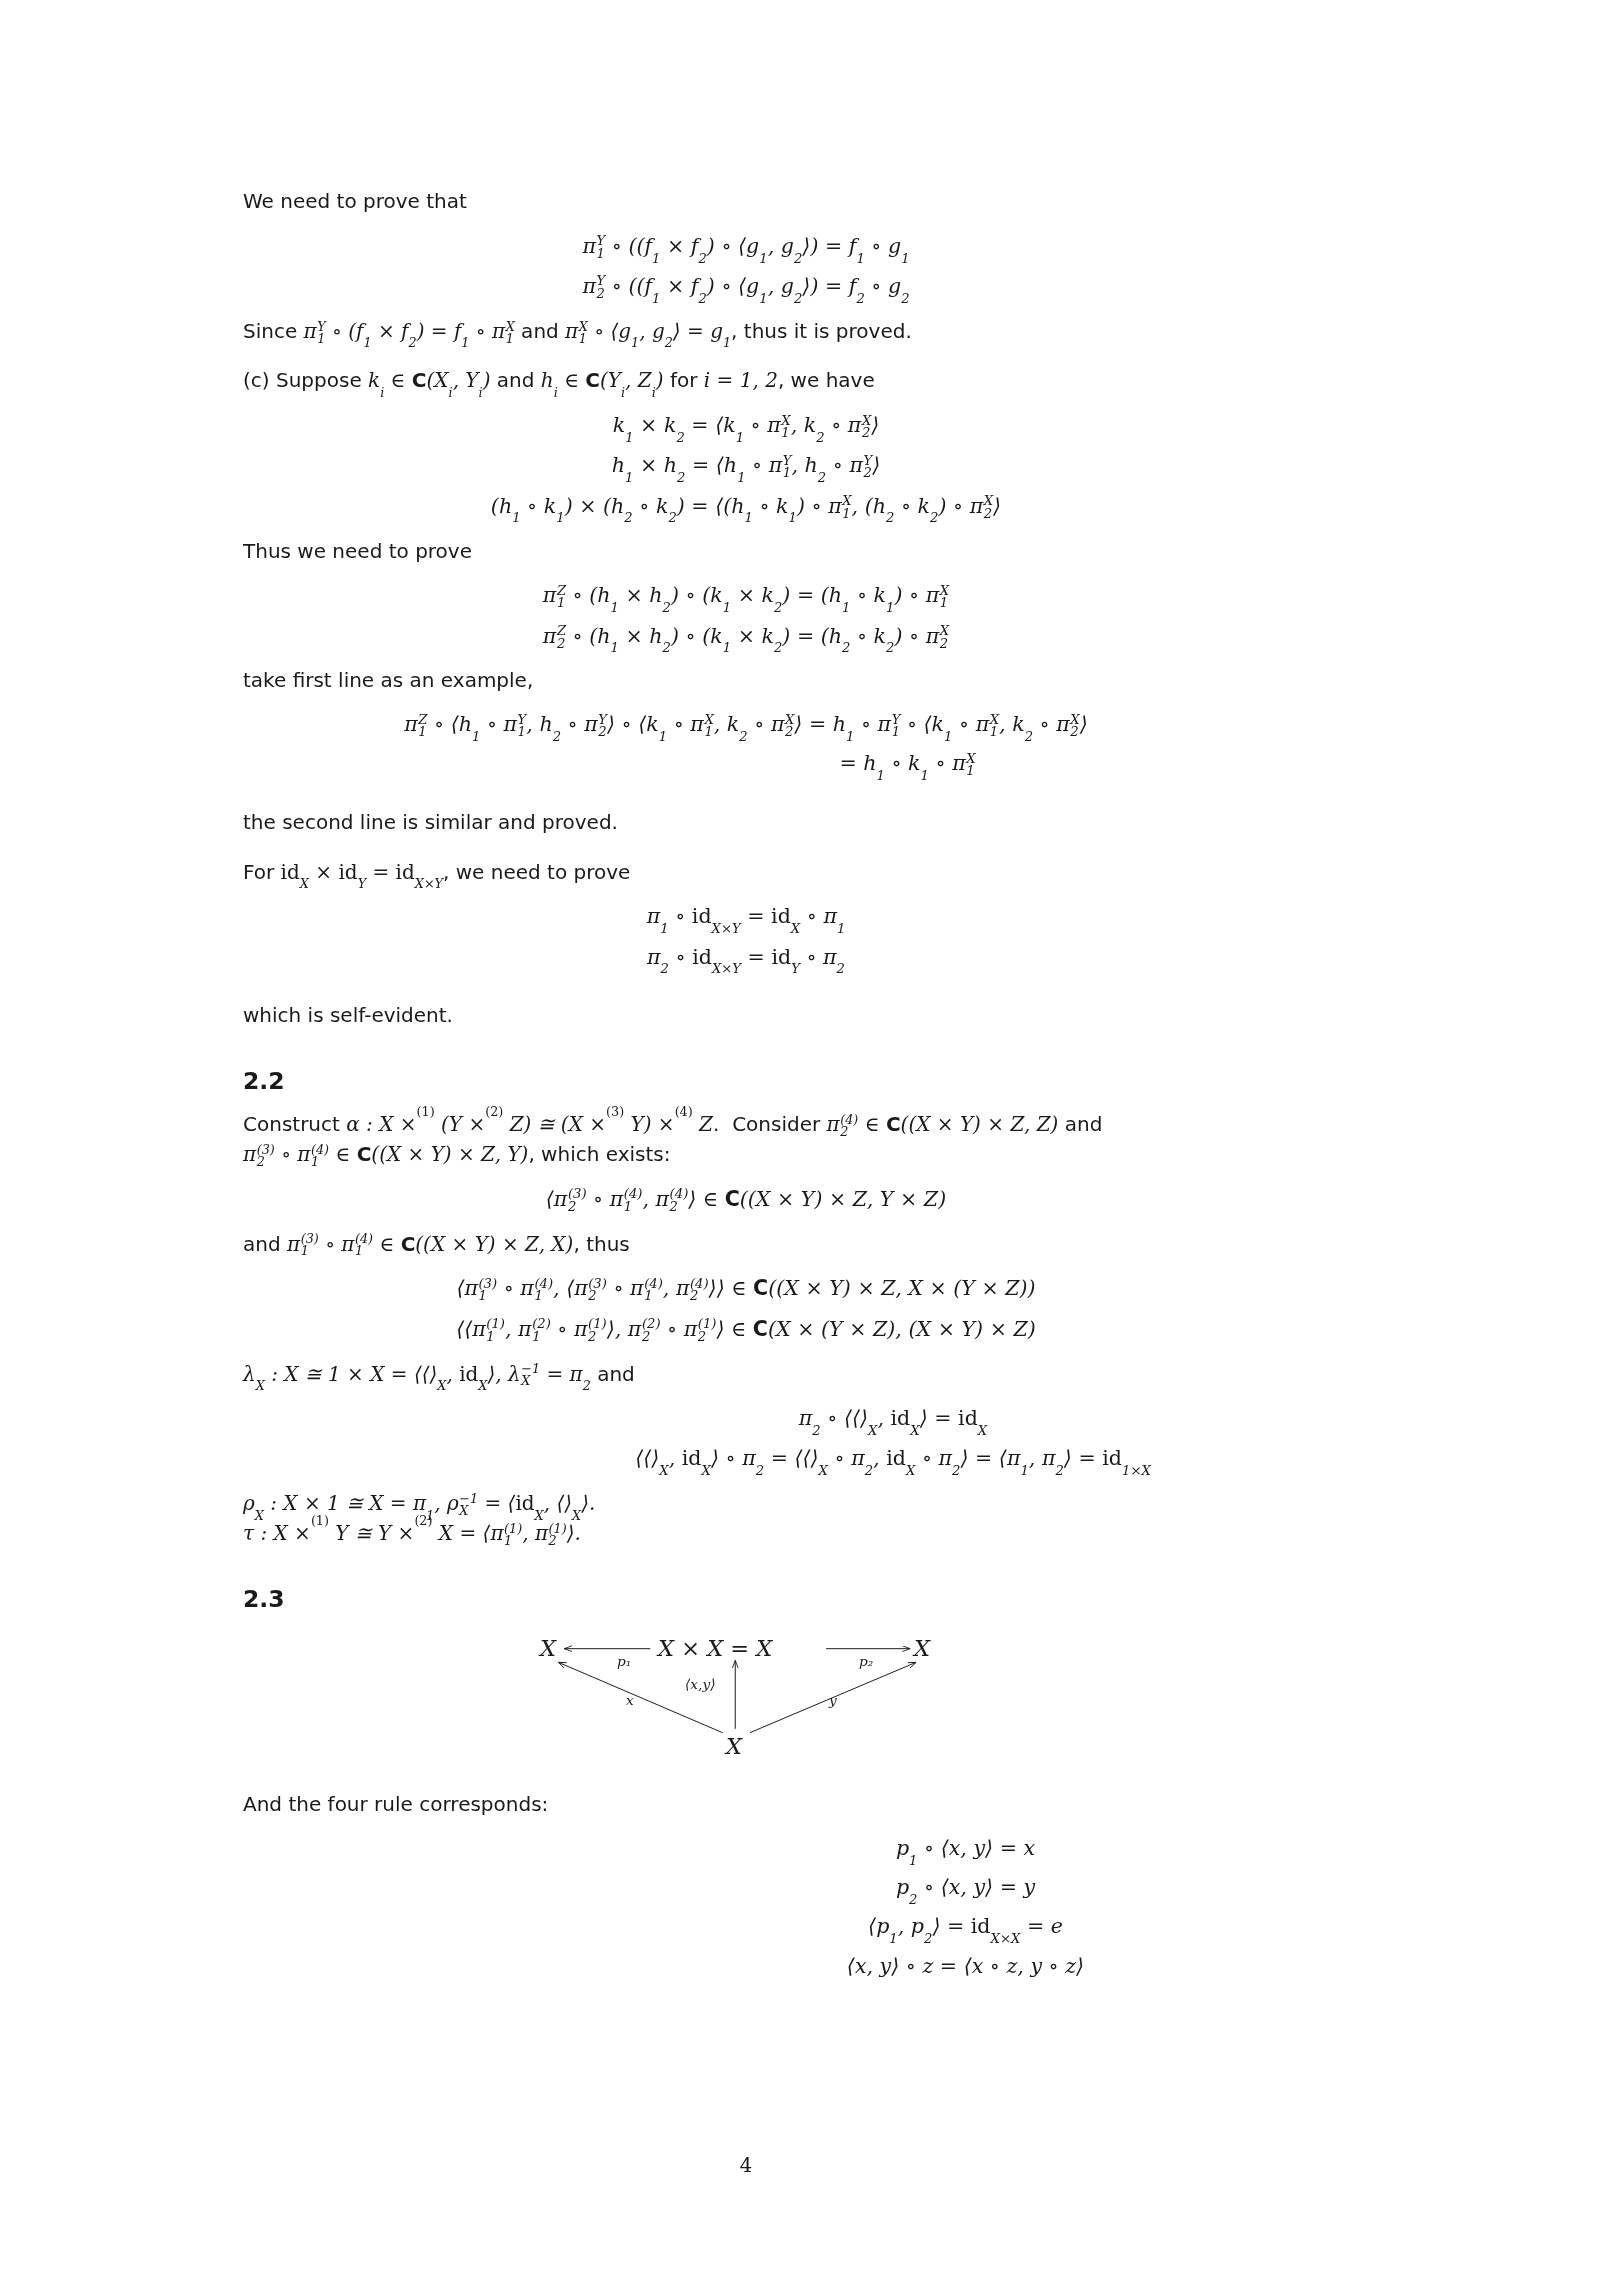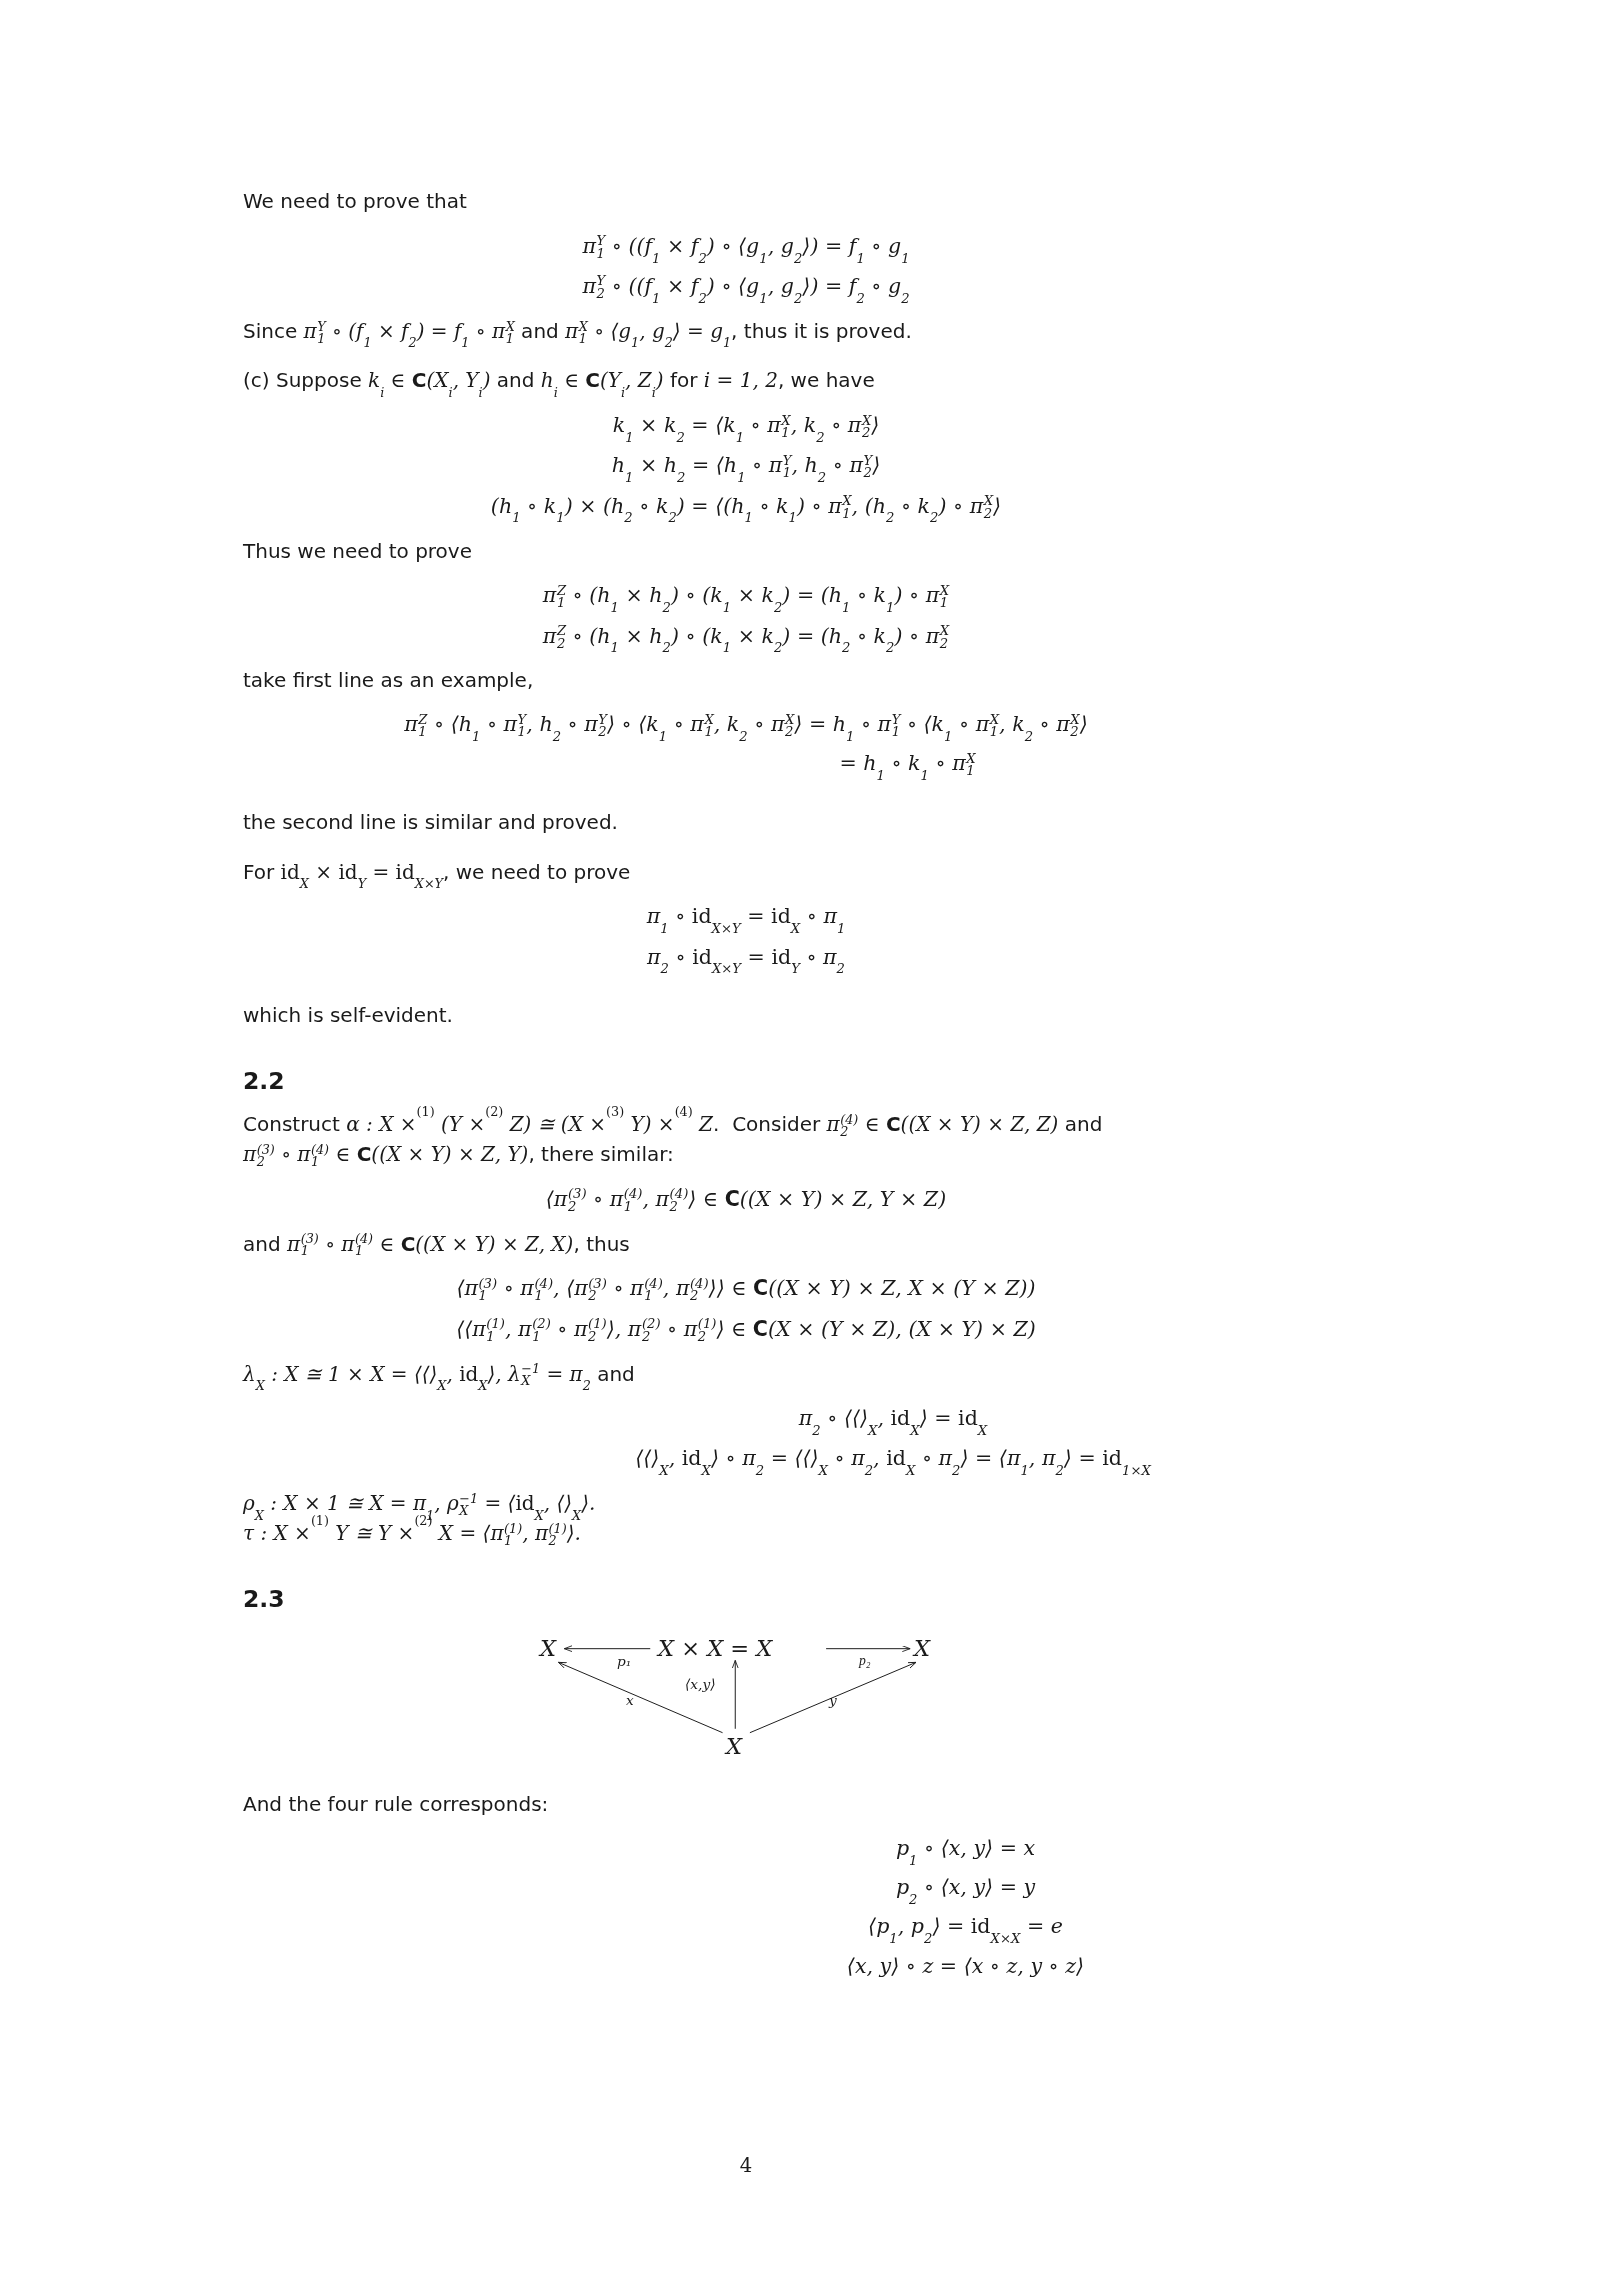--- a/index.html
+++ b/index.html
@@ -194,21 +194,21 @@
   <div class="spacer-sm"></div>
 
   <div class="txt para">
     <span>which is self-evident.</span>
   </div>
 
   <h2 class="sec">2.2</h2>
 
   <div class="txt para">
     <span class="upright">Construct </span><span class="math">α : X ×<sup class="upright">(1)</sup> (Y ×<sup class="upright">(2)</sup> Z) ≅ (X ×<sup class="upright">(3)</sup> Y) ×<sup class="upright">(4)</sup> Z</span><span class="upright">.<span class="gap"></span> Consider </span><span class="math">π<span class="subsup"><span class="up">(4)</span><span>2</span></span> ∈ <span class="bold-up">C</span>((X × Y) × Z, Z)</span><span class="upright"> and</span><br>
-    <span class="math">π<span class="subsup"><span class="up">(3)</span><span>2</span></span> ∘ π<span class="subsup"><span class="up">(4)</span><span>1</span></span> ∈ <span class="bold-up">C</span>((X × Y) × Z, Y)</span><span class="upright">, there similar:</span>
+    <span class="math">π<span class="subsup"><span class="up">(3)</span><span>2</span></span> ∘ π<span class="subsup"><span class="up">(4)</span><span>1</span></span> ∈ <span class="bold-up">C</span>((X × Y) × Z, Y)</span><span class="upright">, which exists:</span>
   </div>
 
   <div class="blk">
     <div class="line">
       ⟨π<span class="subsup"><span class="up">(3)</span><span>2</span></span> ∘ π<span class="subsup"><span class="up">(4)</span><span>1</span></span>, π<span class="subsup"><span class="up">(4)</span><span>2</span></span>⟩ ∈ <span class="bold-up">C</span>((X × Y) × Z, Y × Z)
     </div>
   </div>
 
   <div class="txt para">
     <span class="upright">and </span><span class="math">π<span class="subsup"><span class="up">(3)</span><span>1</span></span> ∘ π<span class="subsup"><span class="up">(4)</span><span>1</span></span> ∈ <span class="bold-up">C</span>((X × Y) × Z, X)</span><span class="upright">, thus</span>
@@ -262,21 +262,21 @@
       <line x1="292" y1="14" x2="378" y2="14" stroke="#1a1a1a" stroke-width="1" marker-end="url(#ah)"></line>
 
       <line x1="186" y1="100" x2="18" y2="28" stroke="#1a1a1a" stroke-width="1" marker-end="url(#ah)"></line>
 
       <line x1="214" y1="100" x2="384" y2="28" stroke="#1a1a1a" stroke-width="1" marker-end="url(#ah)"></line>
 
       <line x1="199" y1="96" x2="199" y2="26" stroke="#1a1a1a" stroke-width="1" marker-end="url(#ah)"></line>
     </svg>
 
     <div class="dg-lbl" style="left:77px; top:17.6px;">p₁</div>
-    <div class="dg-lbl" style="left:319px; top:17.6px;font-family:Liberation Serif, serif;">p₂</div>
+    <div class="dg-lbl" style="left:319px; top:17.6px;">p₂</div>
     <div class="dg-lbl" style="left:86px; top:57px;">x</div>
     <div class="dg-lbl" style="left:289px; top:57px;">y</div>
     <div class="dg-lbl" style="left:145px; top:41px;">⟨x,y⟩</div>
   </div>
 
   <div class="txt para" style="margin-top:27.4px">
     <span>And the four rule corresponds:</span>
   </div>
 
   <div class="blk" style="text-align:center; padding-left:439px; line-height:1.9">

